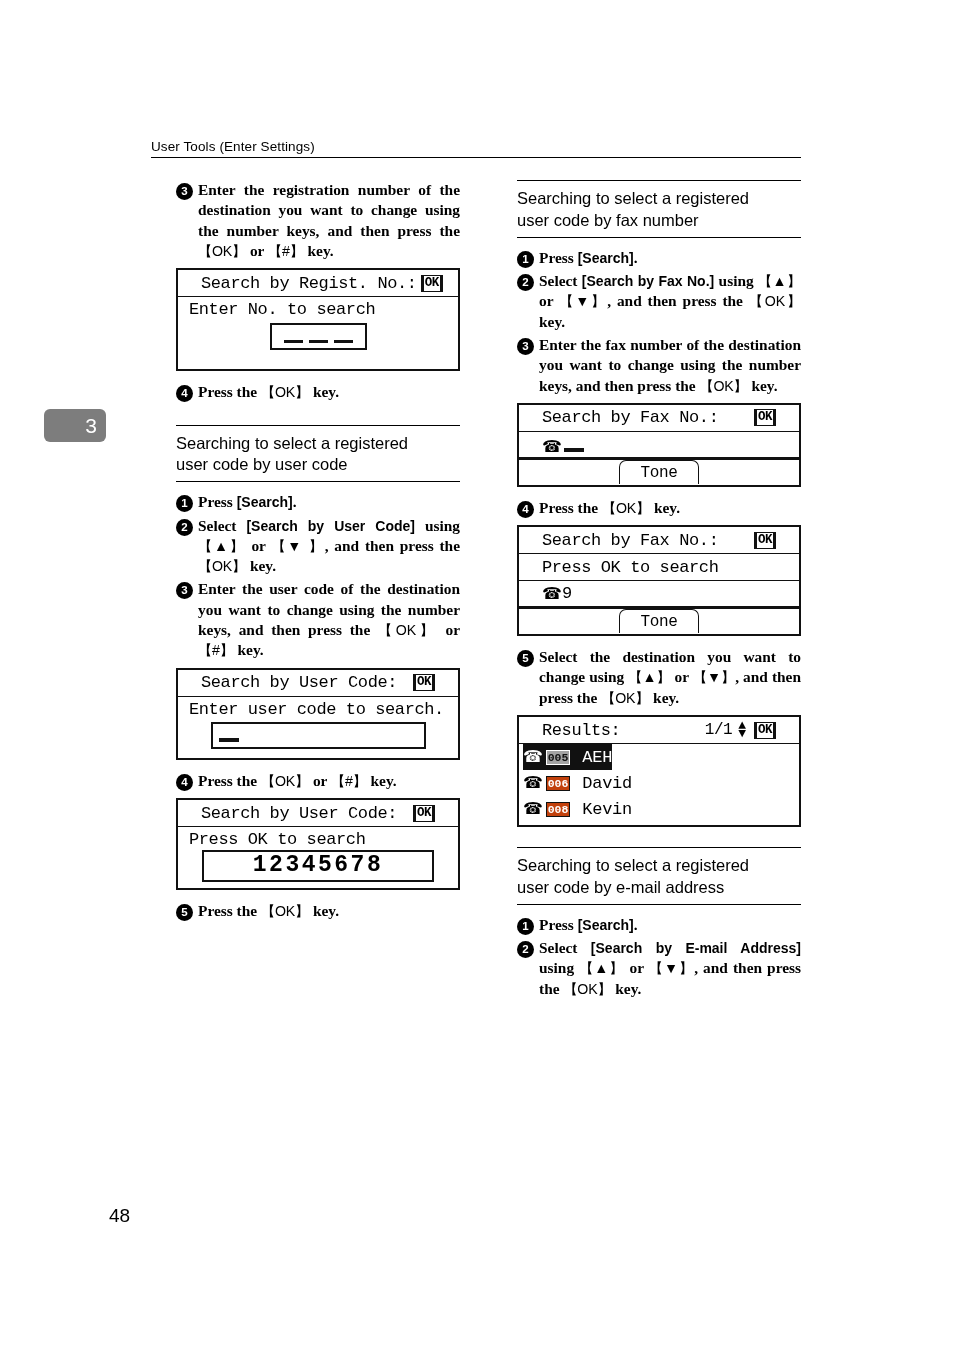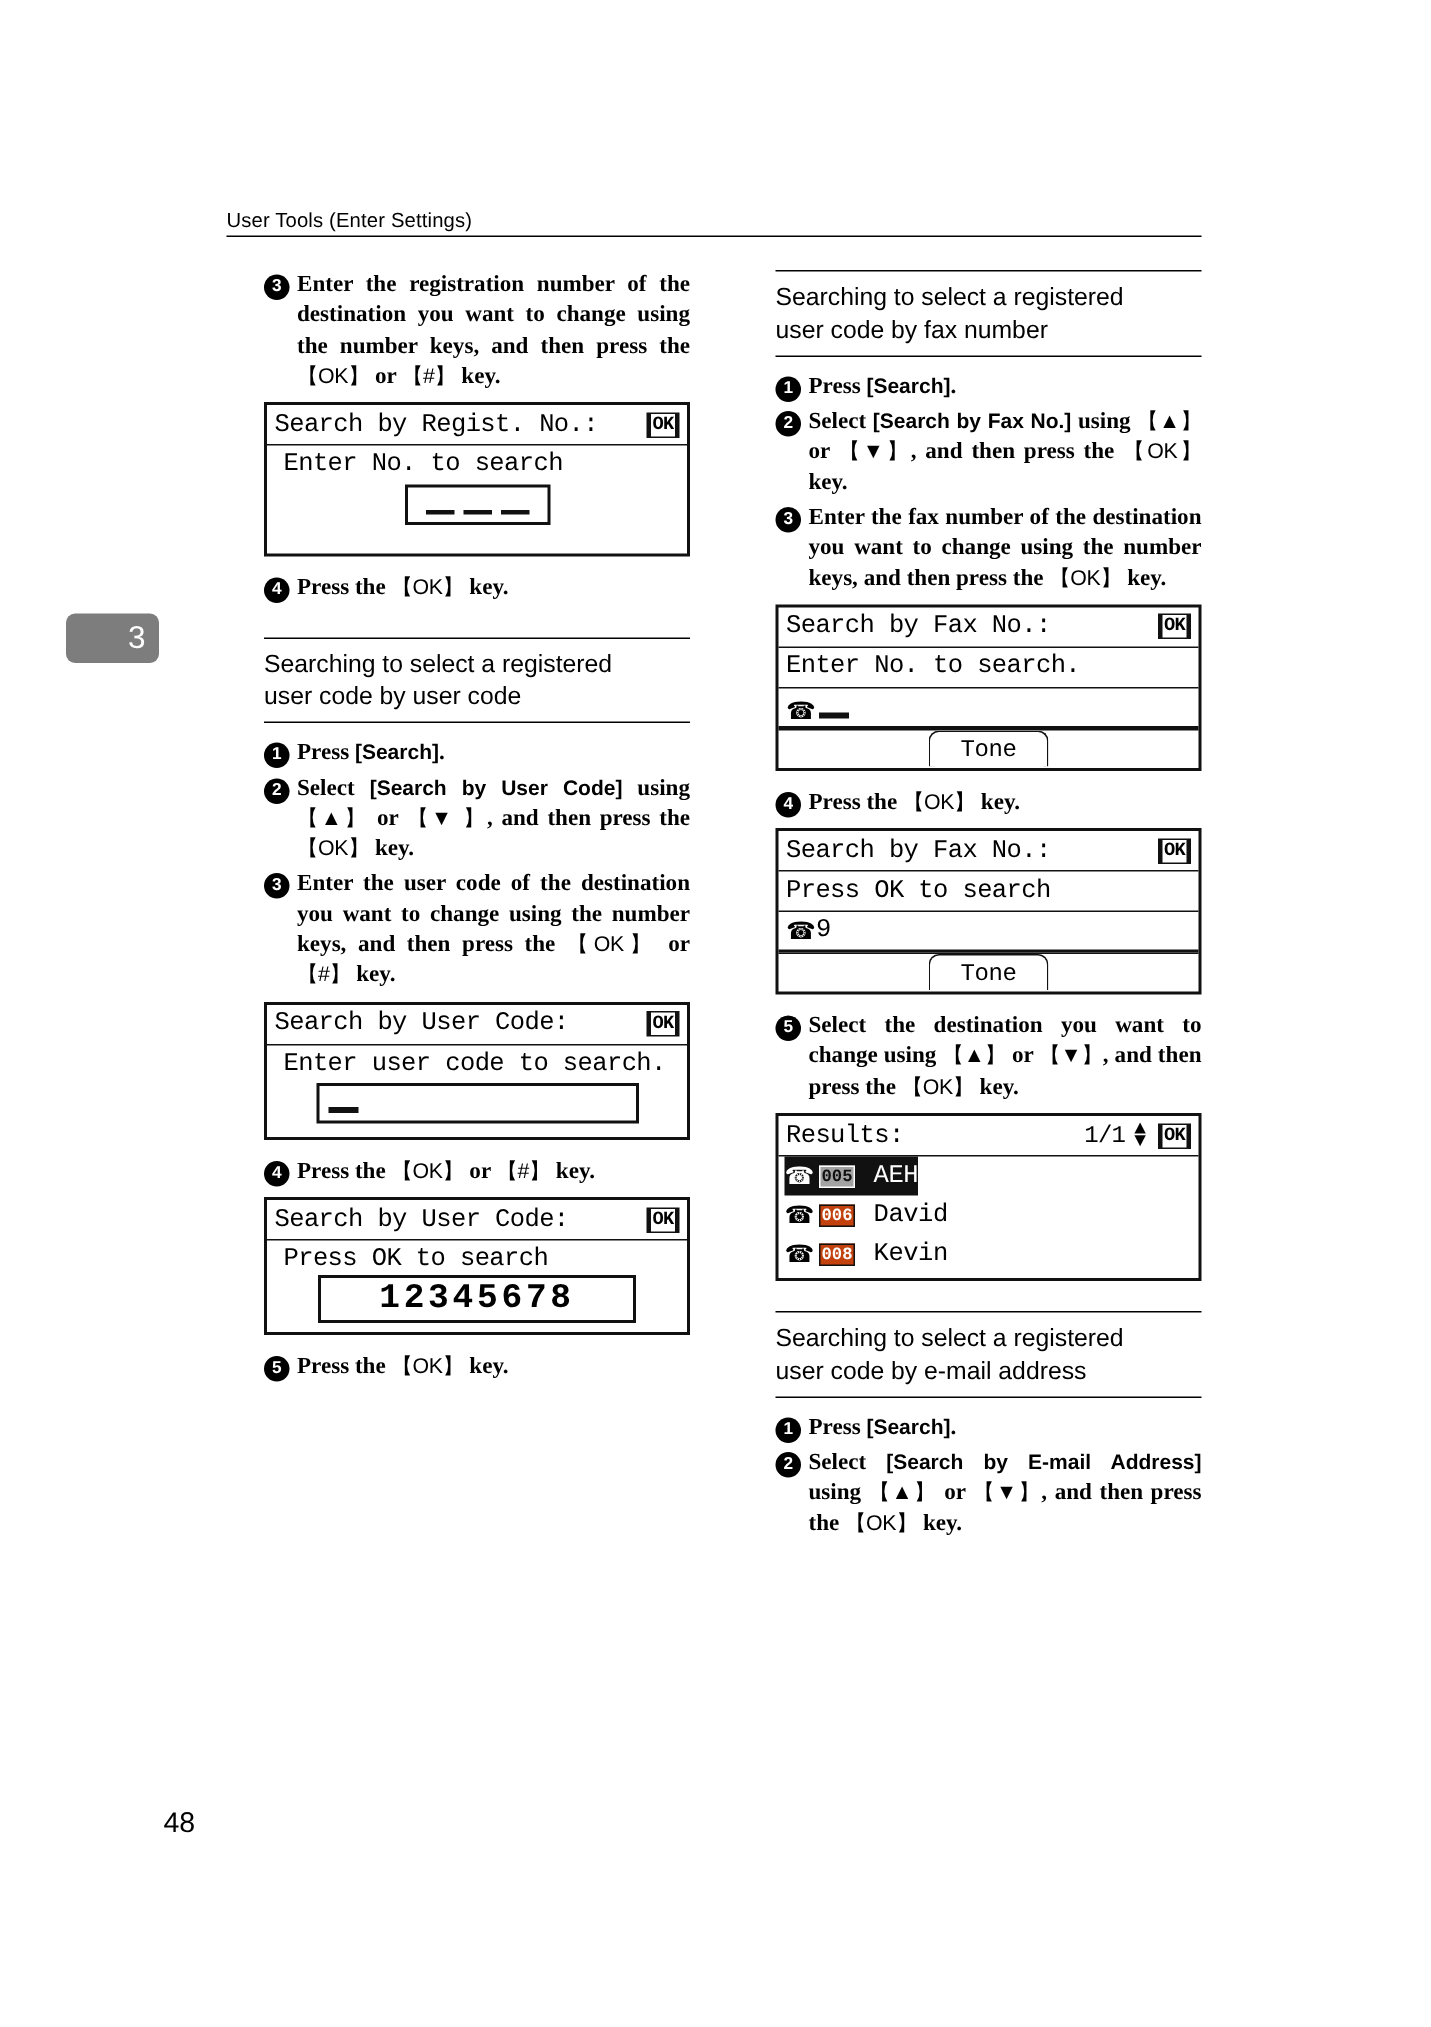--- a/index.html
+++ b/index.html
@@ -141,21 +141,21 @@
     font-family: "Liberation Mono", monospace;
     margin: 7px 0 11px 0;
     box-sizing: border-box;
     position: relative;
   }
   .lcd-row {
     display: flex;
     align-items: center;
     border-bottom: 1.6px solid #111;
     box-sizing: border-box;
-    padding: 0 5px;
+    padding: 0 23px;
     height: 27px;
   }
   .lcd-row:last-child { border-bottom: none; }
   .lcd-title {
     font-size: 17px;
     letter-spacing: -0.4px;
     flex: 1 1 auto;
     white-space: nowrap;
   }
   .lcd-ok {
@@ -390,21 +390,21 @@
   </div>
 
   <div class="lcd" style="height:92px;">
     <div class="lcd-row">
       <div class="lcd-title">Search by User Code:</div>
       <div class="lcd-ok">OK</div>
     </div>
     <div class="lcd-body">
       <div class="lcd-text">Press OK to search</div>
       <div style="display:flex;justify-content:center;margin-top:1px;">
-        <div class="lcd-field lcd-field-center" style="width:212px;height:32px;align-items:center;">
+        <div class="lcd-field lcd-field-center" style="width:232px;height:32px;align-items:center;">
           <span class="lcd-bignum">12345678</span>
         </div>
       </div>
     </div>
   </div>
 
   <div class="step" style="margin-top:9px;">
     <div class="step-num">5</div>
     <div class="step-body nojust"><span>Press the </span><span class="key">【OK】</span><span> key.</span></div>
   </div>
@@ -434,23 +434,20 @@
 
   <div class="step">
     <div class="step-num">3</div>
     <div class="step-body"><span>Enter the fax number of the destination you want to change using the number keys, and then press the </span><span class="key">【OK】</span><span> key.</span></div>
   </div>
 
   <div class="lcd">
     <div class="lcd-row">
       <div class="lcd-title">Search by Fax No.:</div>
       <div class="lcd-ok">OK</div>
-    </div>
-    <div class="lcd-row">
-      <div class="lcd-title">Enter No. to search.</div>
     </div>
     <div class="lcd-row" style="border-bottom-width:2.4px;align-items:flex-end;padding-bottom:2px;">
       <span class="phone">☎</span>
         <span class="dash-short" style="margin-left:2px;"></span>
     </div>
     <div class="lcd-softrow">
       <div class="softkey">Tone</div>
     </div>
   </div>
 

